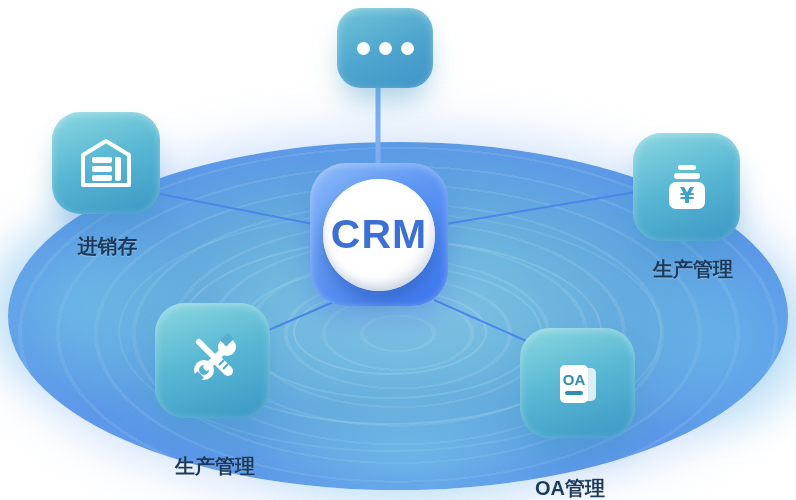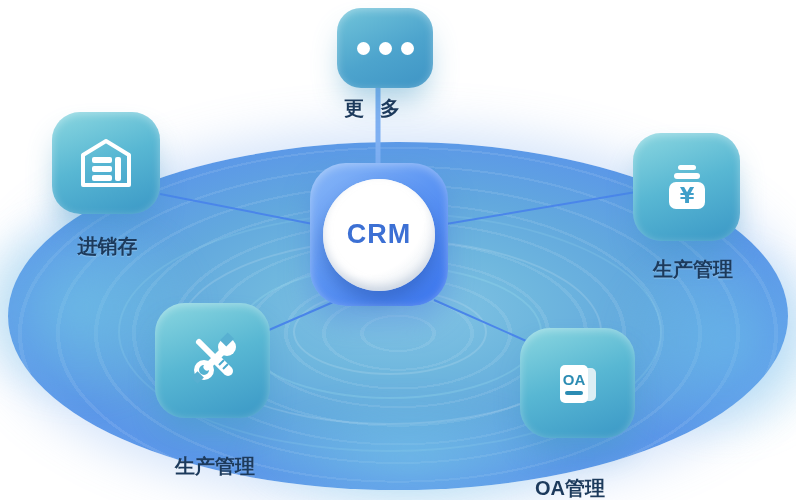--- a/index.html
+++ b/index.html
@@ -58,21 +58,21 @@
   .tile.oa{left:520px;top:328px;width:115px;height:110px;border-radius:30px;text-align:center;}
   
   .crm-circle{
     width:112px;height:112px;border-radius:50%;
     display:flex;align-items:center;justify-content:center;
     background:radial-gradient(circle at 35% 30%,#ffffff 58%,#eef2f6 76%,#dde4eb 100%);
     box-shadow:0 10px 16px rgba(30,70,150,0.35),
                inset 0 -5px 9px rgba(175,190,210,0.55),
                inset 0 5px 8px rgba(255,255,255,0.95);
   }
-  .crm-text{font-size:27px;font-weight:bold;color:#3c70d4;letter-spacing:1px;}
+  .crm-text{font-size:41px;font-weight:bold;color:#3c70d4;letter-spacing:1px;}
   
   .dots{display:flex;gap:9px;}
   .dots span{width:13px;height:13px;border-radius:50%;background:#ffffff;display:block;}
   
   .nlabel{
     position:absolute;z-index:4;font-size:20px;font-weight:bold;color:#1c3a5c;
     text-align:center;text-shadow:0 1px 1px rgba(255,255,255,0.25);white-space:nowrap;
   }
   .nlabel.more{left:344px;top:95px;letter-spacing:16px;text-align:left;}
   .nlabel.inventory{left:50px;top:233px;width:115px;}
@@ -102,21 +102,20 @@
     <line x1="434" y1="300" x2="542" y2="348" stroke="#4a86ea" stroke-width="2"></line>
   </svg>
 
   <div class="tile more">
     <div class="dots">
         <span></span>
         <span></span>
         <span></span>
       </div>
   </div>
-  <div class="nlabel more">更多</div>
 
   <div class="tile center">
     <div class="crm-circle">
       <span class="crm-text">CRM</span>
     </div>
   </div>
 
   <div class="tile inventory">
     <svg width="56" height="56" viewBox="0 0 56 56">
       <path d="M28 6 L51 20 L51 50 L5 50 L5 20 Z" fill="none" stroke="#ffffff" stroke-width="4" stroke-linejoin="round"></path>

